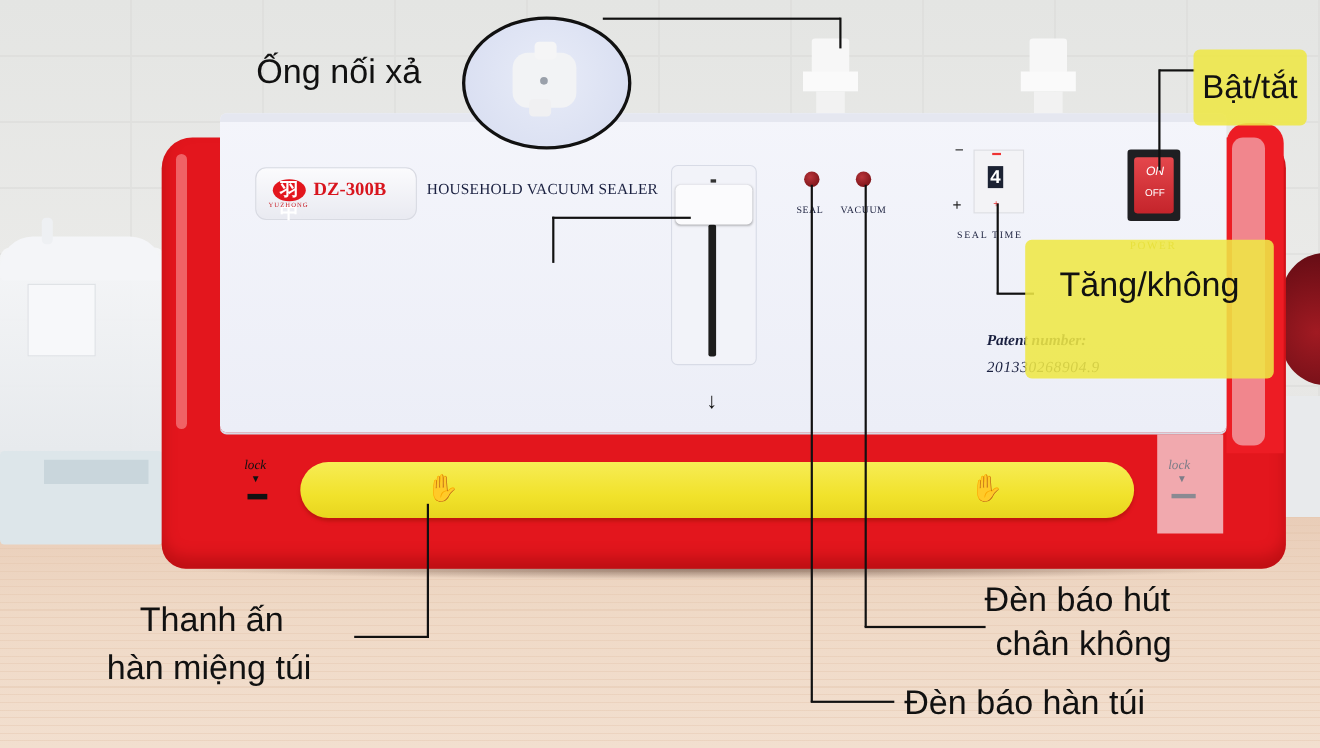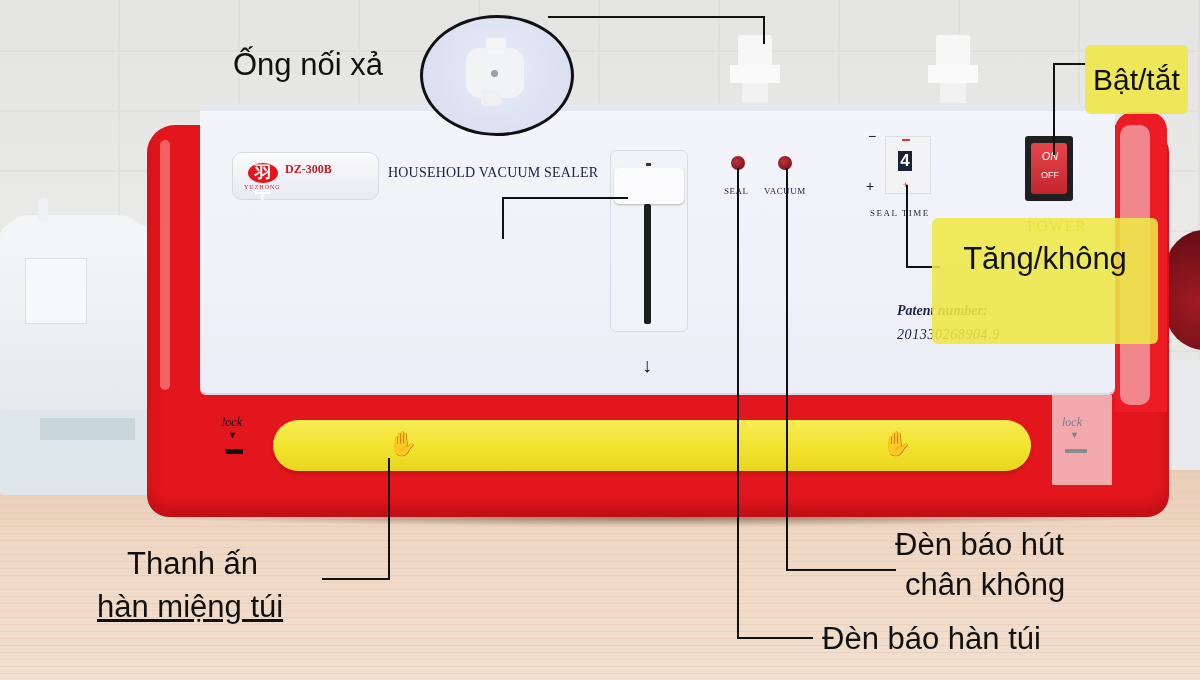--- a/index.html
+++ b/index.html
@@ -60,21 +60,21 @@
   .mag-part .lug1 { position:absolute; left:25px; top:0; width:20px; height:16px; background:#f5f5f6; border-radius:4px; }
   .mag-part .lug2 { position:absolute; left:20px; top:52px; width:20px; height:16px; background:#f0f0f2; border-radius:4px; }
   .mag-part .hole { position:absolute; left:30px; top:32px; width:7px; height:7px; background:#9aa0aa; border-radius:50%; }
 
   
   .badge { left:232px; top:152px; width:145px; height:46px; background:linear-gradient(180deg,#fbfbfd,#e9eaf1);
     border:1px solid #d8dae2; border-radius:10px; }
   .badge-circle { left:248px; top:163px; width:30px; height:20px; background:#e3161d; border-radius:50%;
     color:#fff; font-size:17px; text-align:center; line-height:20px; font-weight:bold; }
   .badge-sub { left:244px; top:184px; font-size:6px; color:#c71a22; letter-spacing:1px; font-family:"Liberation Serif", serif; }
-  .badge-model { left:285px; top:162px; font-size:12px; font-weight:bold; color:#d8151e; font-family:"Liberation Serif", serif; }
+  .badge-model { left:285px; top:162px; font-size:17px; font-weight:bold; color:#d8151e; font-family:"Liberation Serif", serif; }
   .product-name { left:388px; top:165px; font-size:14px; color:#1a2040; font-family:"Liberation Serif", serif; letter-spacing:.2px; }
 
   
   .slider-well { left:610px; top:150px; width:76px; height:180px; background:#f2f3f9; border:1px solid #d8dbe6; border-radius:6px; }
   .slider-mark { left:646px; top:163px; width:5px; height:3px; background:#333; }
   .slider-knob { left:614px; top:168px; width:70px; height:36px; background:#fbfbfd; border-radius:5px;
     box-shadow:0 1px 2px rgba(0,0,0,.25); }
   .slider-slot { left:644px; top:204px; width:7px; height:120px; background:#1d1d1d; border-radius:2px; }
   .down-arrow { left:642px; top:355px; font-size:20px; color:#111; line-height:20px; }
 
@@ -90,21 +90,21 @@
   .time-plus-red { left:903px; top:180px; color:#e33; font-size:9px; }
   .time-minus { left:868px; top:128px; font-size:14px; color:#222; }
   .time-plus { left:866px; top:178px; font-size:14px; color:#222; }
   .seal-time-label { left:870px; top:208px; font-size:9px; letter-spacing:1.5px; color:#1e2340; font-family:"Liberation Serif", serif; }
 
   
   .power-frame { left:1025px; top:136px; width:48px; height:65px; background:#1f1f22; border-radius:3px; }
   .power-rocker { left:1031px; top:143px; width:36px; height:51px; background:linear-gradient(180deg,#e5474c,#c4242b); border-radius:3px; }
   .power-on { left:1036px; top:150px; width:28px; text-align:center; font-size:11px; color:#fff; font-style:italic; }
   .power-off { left:1036px; top:170px; width:28px; text-align:center; font-size:9px; color:#fff; }
-  .power-label { left:1027px; top:218px; font-size:15px; color:#b9b300; letter-spacing:1.5px; font-family:"Liberation Serif", serif; }
+  .power-label { left:1027px; top:218px; font-size:10px; color:#b9b300; letter-spacing:1.5px; font-family:"Liberation Serif", serif; }
 
   
   .patent1 { left:897px; top:303px; font-size:14px; font-style:italic; font-weight:bold; color:#1a2040; font-family:"Liberation Serif", serif;text-align:center; }
   .patent2 { left:897px; top:327px; font-size:14px; font-style:italic; color:#1a2040; font-family:"Liberation Serif", serif; letter-spacing:.6px; }
 
   
   .lock-left { left:222px; top:415px; font-size:12px; font-style:italic; color:#111; font-family:"Liberation Serif", serif; }
   .lock-left-arrow { left:228px; top:430px; font-size:9px; color:#111; }
   .lock-left-bar { left:225px; top:449px; width:18px; height:5px; background:#111; }
   .lock-right { left:1062px; top:415px; font-size:12px; font-style:italic; color:#7d7d88; font-family:"Liberation Serif", serif; }
@@ -238,16 +238,16 @@
 
 <div class="abs line vline" style="left:786px; top:168px; height:402px;"></div>
 <div class="abs line hline" style="left:786px; top:569px; width:110px;"></div>
 
 <div class="abs callout" style="left:233px; top:46px;">Ống nối xả</div>
 <div class="abs callout callout-hl" style="left:1085px; top:45px; font-size:30px;">Bật/tắt</div>
 <div class="abs callout-hl" style="left:932px; top:218px; width:210px; height:94px;">
   <div class="callout" style="text-align:center; margin-top:6px;">Tăng/không</div>
 </div>
 <div class="abs callout" style="left:127px; top:545px;">Thanh ấn</div>
-<div class="abs callout" style="left:97px; top:588px;text-decoration:underline;">hàn miệng túi</div>
+<div class="abs callout" style="left:97px; top:588px;">hàn miệng túi</div>
 <div class="abs callout" style="left:895px; top:526px;">Đèn báo hút</div>
 <div class="abs callout" style="left:905px; top:566px;">chân không</div>
 <div class="abs callout" style="left:822px; top:620px;">Đèn báo hàn túi</div>
 
 </body></html>

